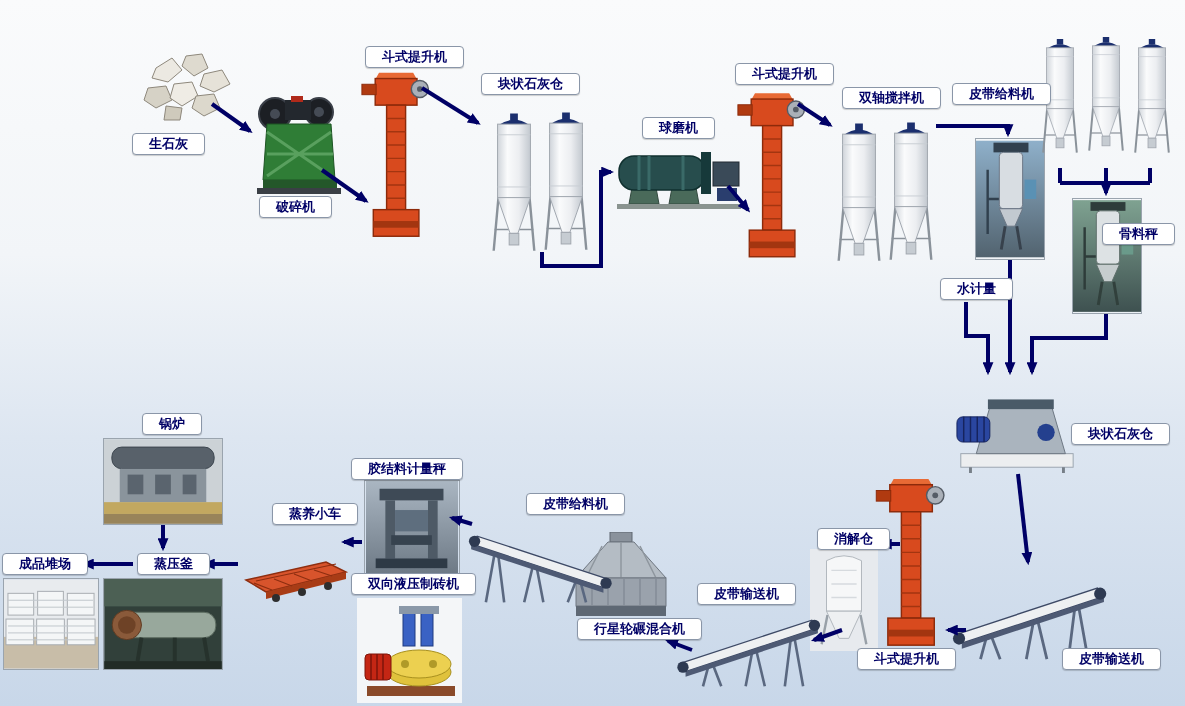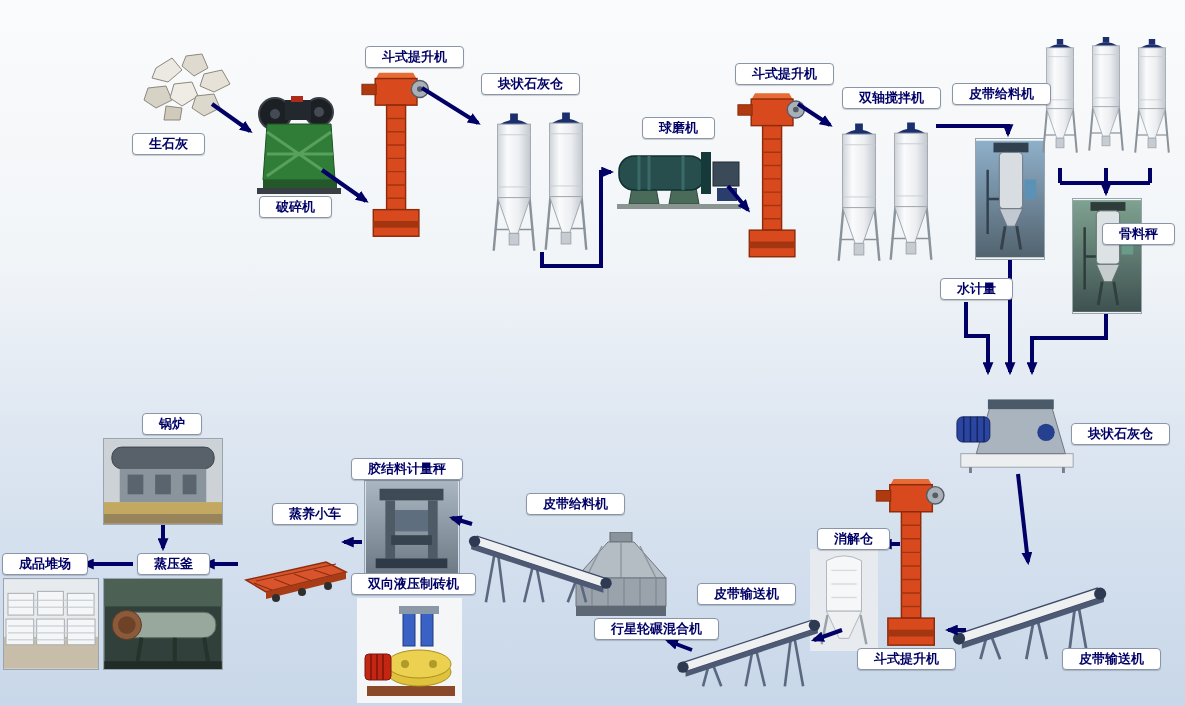--- a/index.html
+++ b/index.html
@@ -355,21 +355,21 @@
   <div class="lbl" style="left:735px;top:63px">斗式提升机</div>
   <div class="lbl" style="left:842px;top:87px">双轴搅拌机</div>
   <div class="lbl" style="left:952px;top:83px">皮带给料机</div>
   <div class="lbl" style="left:1102px;top:223px">骨料秤</div>
   <div class="lbl" style="left:940px;top:278px">水计量</div>
   <div class="lbl" style="left:1071px;top:423px">块状石灰仓</div>
   <div class="lbl" style="left:1062px;top:648px">皮带输送机</div>
   <div class="lbl" style="left:857px;top:648px">斗式提升机</div>
   <div class="lbl" style="left:817px;top:528px">消解仓</div>
   <div class="lbl" style="left:697px;top:583px">皮带输送机</div>
-  <div class="lbl" style="left:594px;top:618px">行星轮碾混合机</div>
+  <div class="lbl" style="left:577px;top:618px">行星轮碾混合机</div>
   <div class="lbl" style="left:526px;top:493px">皮带给料机</div>
   <div class="lbl" style="left:351px;top:458px">胶结料计量秤</div>
   <div class="lbl" style="left:351px;top:573px">双向液压制砖机</div>
   <div class="lbl" style="left:272px;top:503px">蒸养小车</div>
   <div class="lbl" style="left:137px;top:553px">蒸压釜</div>
   <div class="lbl" style="left:142px;top:413px">锅炉</div>
   <div class="lbl" style="left:2px;top:553px">成品堆场</div>
 
 </div>
 

